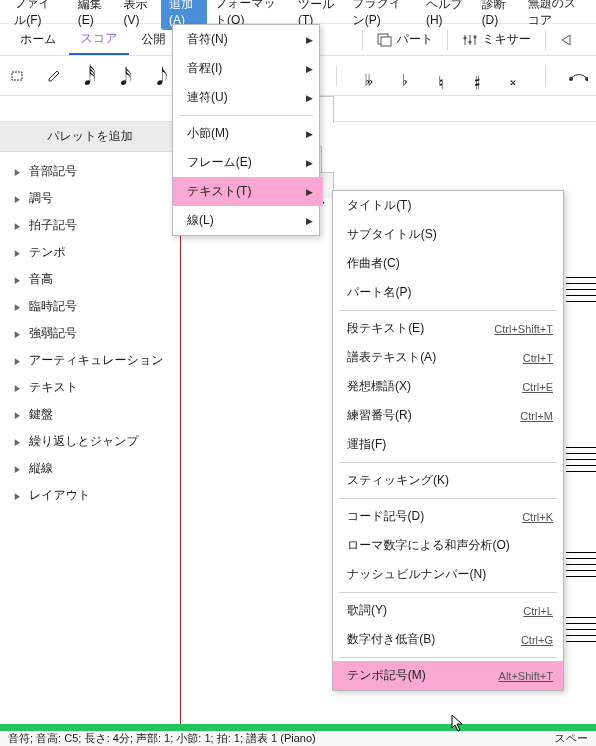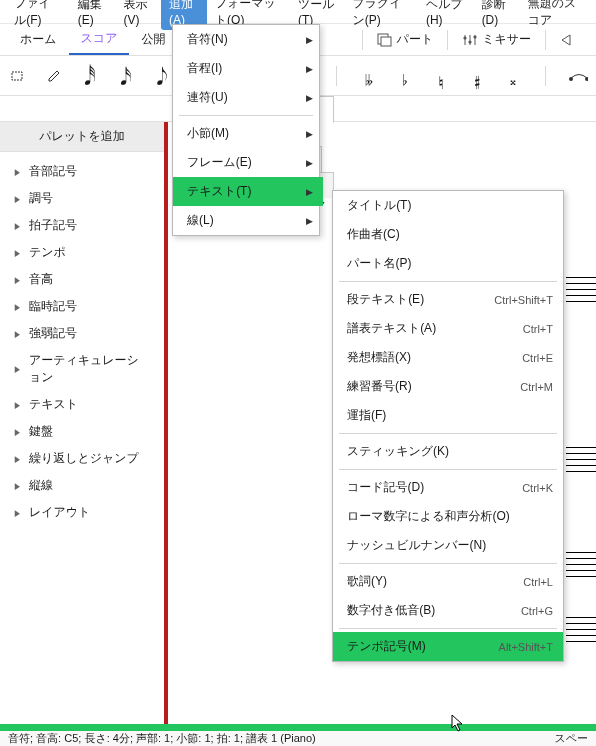--- a/index.html
+++ b/index.html
@@ -16,35 +16,35 @@
 .tbtn { padding:4px 8px; display:flex; align-items:center; gap:4px; cursor:default; }
 .tbtn svg { display:block; }
 .toolbar2 { display:flex; align-items:center; height:40px; border-bottom:1px solid #e0e0e0; padding:0 8px; gap:16px; }
 .icn { width:20px; height:20px; display:flex; align-items:center; justify-content:center; font-size:18px; cursor:default; font-family:"Segoe UI Symbol","Noto Music",serif; }
 .tabs2 { display:flex; align-items:center; height:26px; border-bottom:1px solid #e0e0e0; padding:0 6px; font-size:12px;flex-direction:column; }
 .tab2 { padding:4px 10px; border:1px solid #c8c8c8; border-bottom:none; margin-right:-1px; background:#f4f4f4; cursor:default; }
 .tab2.active { background:#fff; border-bottom:1px solid #fff; position:relative; z-index:1; }
 .sctab { display:flex; align-items:center; gap:6px; padding:0 8px; margin-left:20px; }
 .sctab .x { font-size:14px; }
 .main { display:flex; height:calc(100% - 24px - 32px - 40px - 26px - 22px); position:relative; }
-.sidebar { width:168px; border-right:4px solid #b91c1c; overflow:hidden; }
+.sidebar { width:181px; border-right:1px solid #b91c1c; overflow:hidden; }
 .addpal { background:#ececec; text-align:center; padding:6px 0; font-size:12px; border-bottom:1px solid #e0e0e0; }
 .plist { padding:6px 0; }
 .pitem { display:flex; align-items:center; gap:8px; padding:5px 14px; cursor:default; }
 .pitem .chev { font-size:9px; color:#666; transform:scaleX(0.75); }
 .canvas { flex:1; position:relative; overflow:hidden; }
 .staff { position:absolute; right:0; width:30px; }
 .staff div { height:1px; background:#000; margin-bottom:5px; }
 .stat { position:absolute; bottom:0; left:0; right:0; height:22px; display:flex; align-items:center; padding:0 8px; background:#f8f8f8; border-top:7px solid #22c55e; font-size:11px; }
 .stat .r { margin-left:auto; }
 .menu { position:absolute; background:#fff; border:1px solid #b8b8b8; box-shadow:2px 2px 6px rgba(0,0,0,0.2); z-index:100; }
 .menu .mrow { display:flex; align-items:center; padding:6px 10px 6px 14px; cursor:default; min-width:150px; }
-.menu .mrow.hi { background:#22c55e; }
+.menu .mrow.hi { background:#f9a8d4; }
 .menu .mrow .arr { margin-left:auto; font-size:9px; color:#333; }
-.menu .mrow .sc { margin-left:auto; color:#555; font-size:11px; }
+.menu .mrow .sc { margin-left:auto; color:#555; font-size:11px;text-decoration:underline; }
 .menu .msep { height:1px; background:#d4d4d4; margin:3px 6px; }
 .m1 { left:172px; top:24px; width:148px; }
 .m2 { left:332px; top:190px; width:232px; }
 .cursor { position:absolute; left:451px; top:714px; z-index:200; pointer-events:none; }
 </style>
 </head>
 <body>
 
 <div class="menubar" id="menubar">
     <div class="mi">ファイル(F)</div>
@@ -259,20 +259,23 @@
     <div class="mrow">
       <span>線(L)</span>
       <span class="arr">▶</span>
     </div>
   </div>
 <div class="menu m2" id="menu2">
     <div class="mrow">
       <span>タイトル(T)</span>
     </div>
     <div class="mrow">
+      <span>サブタイトル(S)</span>
+    </div>
+    <div class="mrow">
       <span>作曲者(C)</span>
     </div>
     <div class="mrow">
       <span>パート名(P)</span>
     </div>
     <div class="msep"></div>
     <div class="mrow">
       <span>段テキスト(E)</span>
       <span class="sc">Ctrl+Shift+T</span>
     </div>

